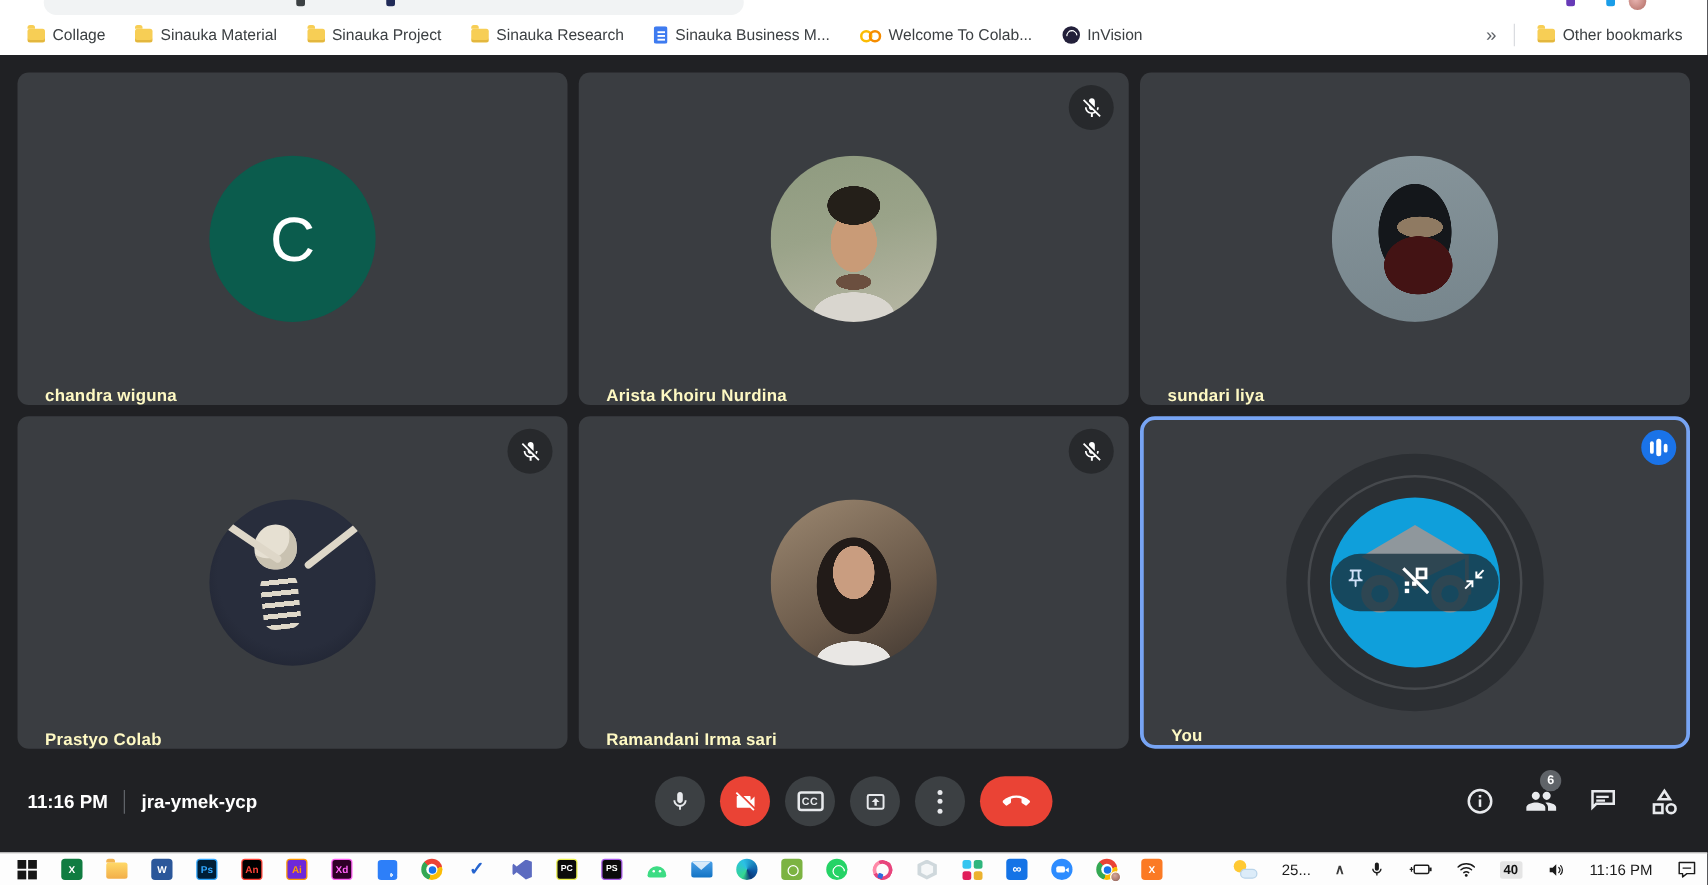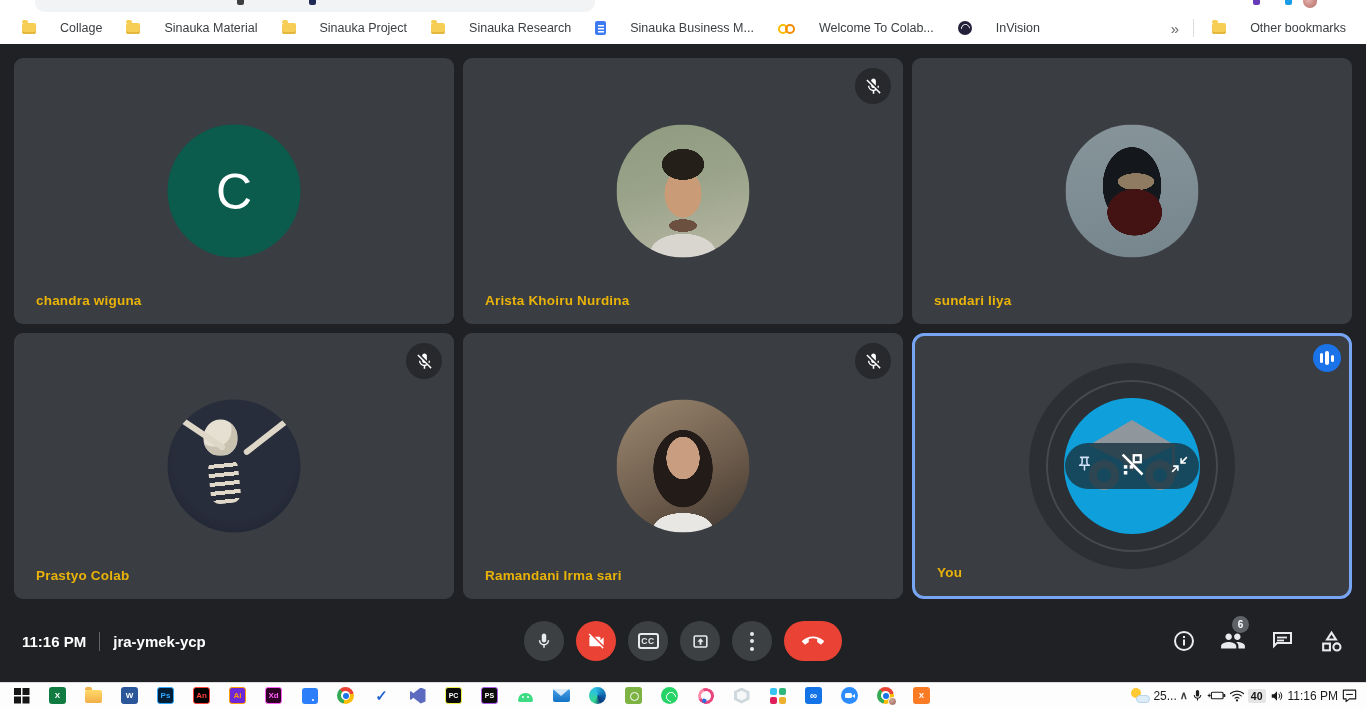--- a/index.html
+++ b/index.html
@@ -14,21 +14,21 @@
   .sliver.s1 { left:237px; background:#3c4043; }
   .sliver.s2 { left:309px; background:#202a57; }
   .sliver.s3 { left:1253px; background:#673ab7; }
   .sliver.s4 { left:1285px; background:#1a9de8; }
   .profile-sliver { position:absolute; left:1303px; top:-6px; width:14px; height:14px;
     border-radius:50%; background:radial-gradient(circle at 40% 40%, #e8b4b0, #b06a62); }
 
   
   .bmbar { height:32px; background:#ffffff; display:flex; align-items:center;
     padding:0 8px 0 10px; font-size:12.5px; color:#3c4043; }
-  .bm { display:flex; align-items:center; gap:24px; padding:0 12px; height:26px;
+  .bm { display:flex; align-items:center; gap:6px; padding:0 12px; height:26px;
     border-radius:13px; white-space:nowrap; cursor:pointer; }
   .bm-right { margin-left:auto; display:flex; align-items:center; }
   .folder-ic { width:14px; height:11px; background:#f7ce55; border-radius:2px;
     position:relative; flex:0 0 auto; box-shadow:inset 0 -2px 0 rgba(190,140,20,.35); }
   .folder-ic::before { content:""; position:absolute; left:0; top:-3px; width:6px; height:3px;
     background:#f7ce55; border-radius:2px 2px 0 0; }
   .colab-ic { position:relative; width:17px; height:11px; flex:0 0 auto; }
   .colab-ic::before,.colab-ic::after { content:""; position:absolute; top:1px; width:6px;
     height:6px; border:2.4px solid #f29900; border-radius:50%; }
   .colab-ic::before { left:0; border-color:#fbbc04; }
@@ -48,21 +48,21 @@
     border-radius:50%; transform:rotate(40deg); }
   .bm-chevron { color:#5f6368; font-size:15px; padding:0 8px; cursor:pointer; }
   .bm-sep { width:1px; height:18px; background:#dadce0; margin:0 6px; }
 
   
   .meet { position:relative; height:638px; background:#202124; }
   .tilegrid { position:absolute; top:14px; left:14px; right:14px; display:grid;
     grid-template-columns:1fr 1fr 1fr; grid-auto-rows:266px; gap:9px; }
   .tile { position:relative; background:#3a3d41; border-radius:9px; overflow:hidden; }
   .tile.you { border:3px solid #77a4f3; border-radius:12px; }
-  .pname { position:absolute; left:22px; bottom:16px; color:#eab308; font-weight:bold;
+  .pname { position:absolute; left:22px; bottom:0; color:#fef9c3; font-weight:bold;
     font-size:13.5px; letter-spacing:.2px; }
   .avatar { position:absolute; left:50%; top:50%; width:133px; height:133px;
     transform:translate(-50%,-50%); border-radius:50%; overflow:hidden; }
   .av-initial { background:#0b5c4d; display:flex; align-items:center; justify-content:center;
     color:#fff; font-size:50px; }
   .av-arista { background:
     radial-gradient(30px 22px at 50% 30%, #241f19 0 70%, rgba(0,0,0,0) 71%),
     radial-gradient(27px 35px at 50% 52%, #c99b77 0 68%, rgba(0,0,0,0) 69%),
     radial-gradient(20px 9px at 50% 76%, #6b4f3f 0 70%, rgba(0,0,0,0) 71%),
     radial-gradient(46px 26px at 50% 96%, #d9d6cf 0 70%, rgba(0,0,0,0) 71%),
@@ -215,21 +215,21 @@
   .zoomapp::after { content:""; position:absolute; left:3.5px; top:6px; width:7px; height:5px;
     background:#fff; border-radius:1.5px; }
   .zoomapp::before { content:""; position:absolute; left:11px; top:6.5px; width:0; height:0;
     border-top:2px solid rgba(0,0,0,0); border-bottom:2px solid rgba(0,0,0,0);
     border-right:3px solid #fff; }
   .mini-avatar { position:absolute; right:-3px; bottom:-2px; width:9px; height:9px;
     border-radius:50%; border:1px solid #fff;
     background:radial-gradient(circle at 40% 35%, #d8a79a, #8a5c52); }
 
   .tray { position:absolute; right:8px; top:0; height:100%; display:flex; align-items:center;
-    gap:3px; font-size:12px; color:#1b1b1b; }
+    gap:19px; font-size:12px; color:#1b1b1b; }
   .weather { position:relative; width:20px; height:15px; cursor:pointer; }
   .weather .sun { position:absolute; left:1px; top:0; width:10px; height:10px;
     border-radius:50%; background:#ffc933; }
   .weather .cloud { position:absolute; right:0; bottom:0; width:14px; height:8px;
     border-radius:6px; background:#dcecf9; border:1px solid #b9d4ea; }
   .tray-chev { font-size:11px; font-weight:bold; color:#3c3c3c; cursor:pointer; }
   .batt-badge { background:#e5e5e5; color:#111; font-weight:bold; font-size:10.5px;
     padding:1px 3px; border-radius:2px; cursor:pointer; }
   .tray-clock { cursor:pointer; }
   svg.tray-g { display:block; cursor:pointer; }

